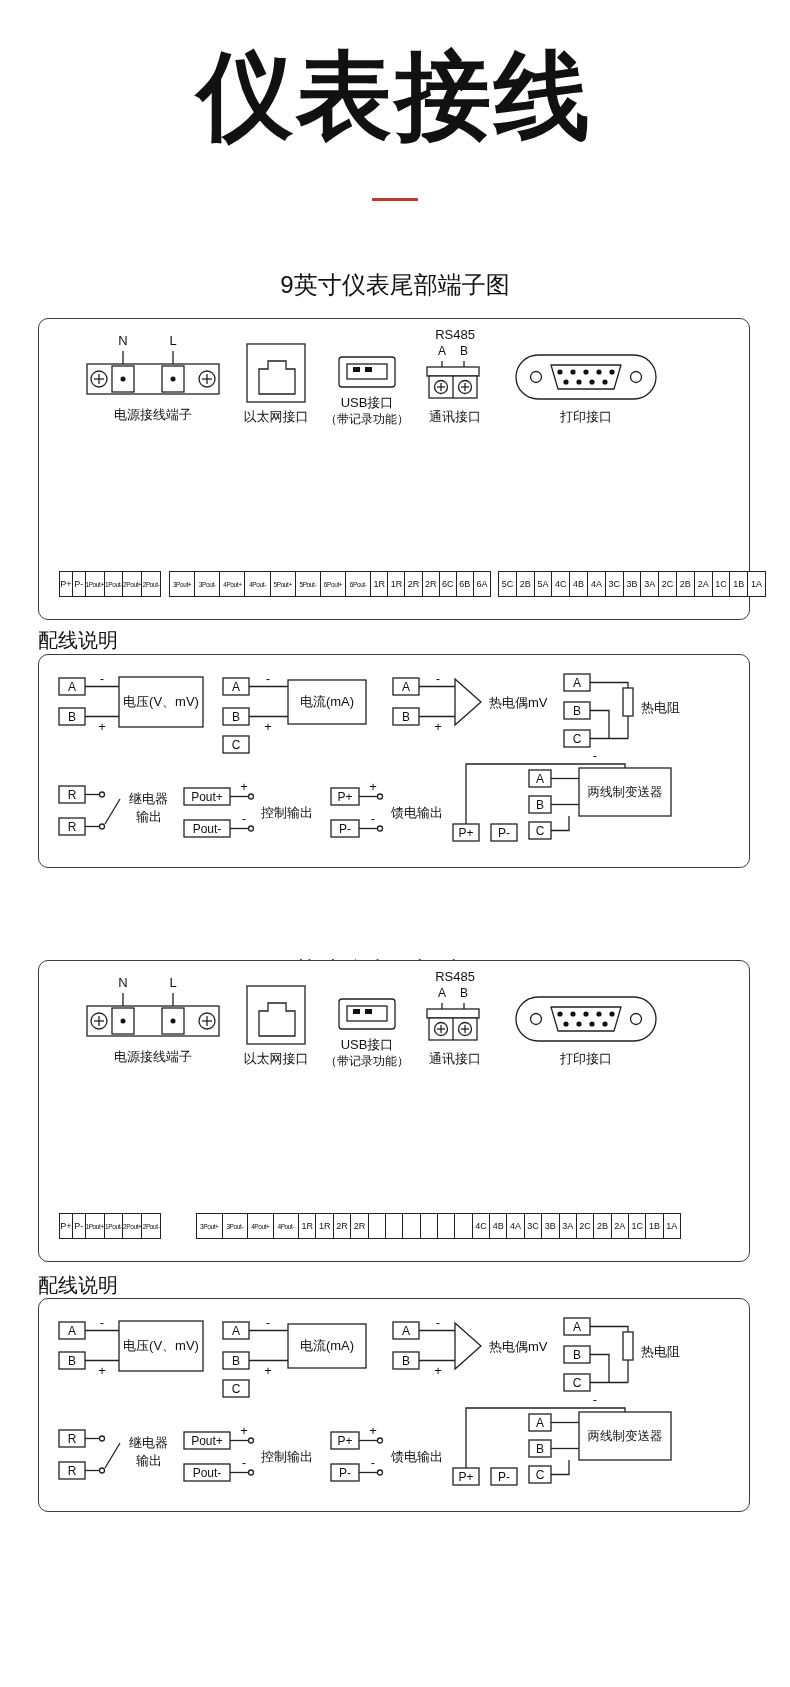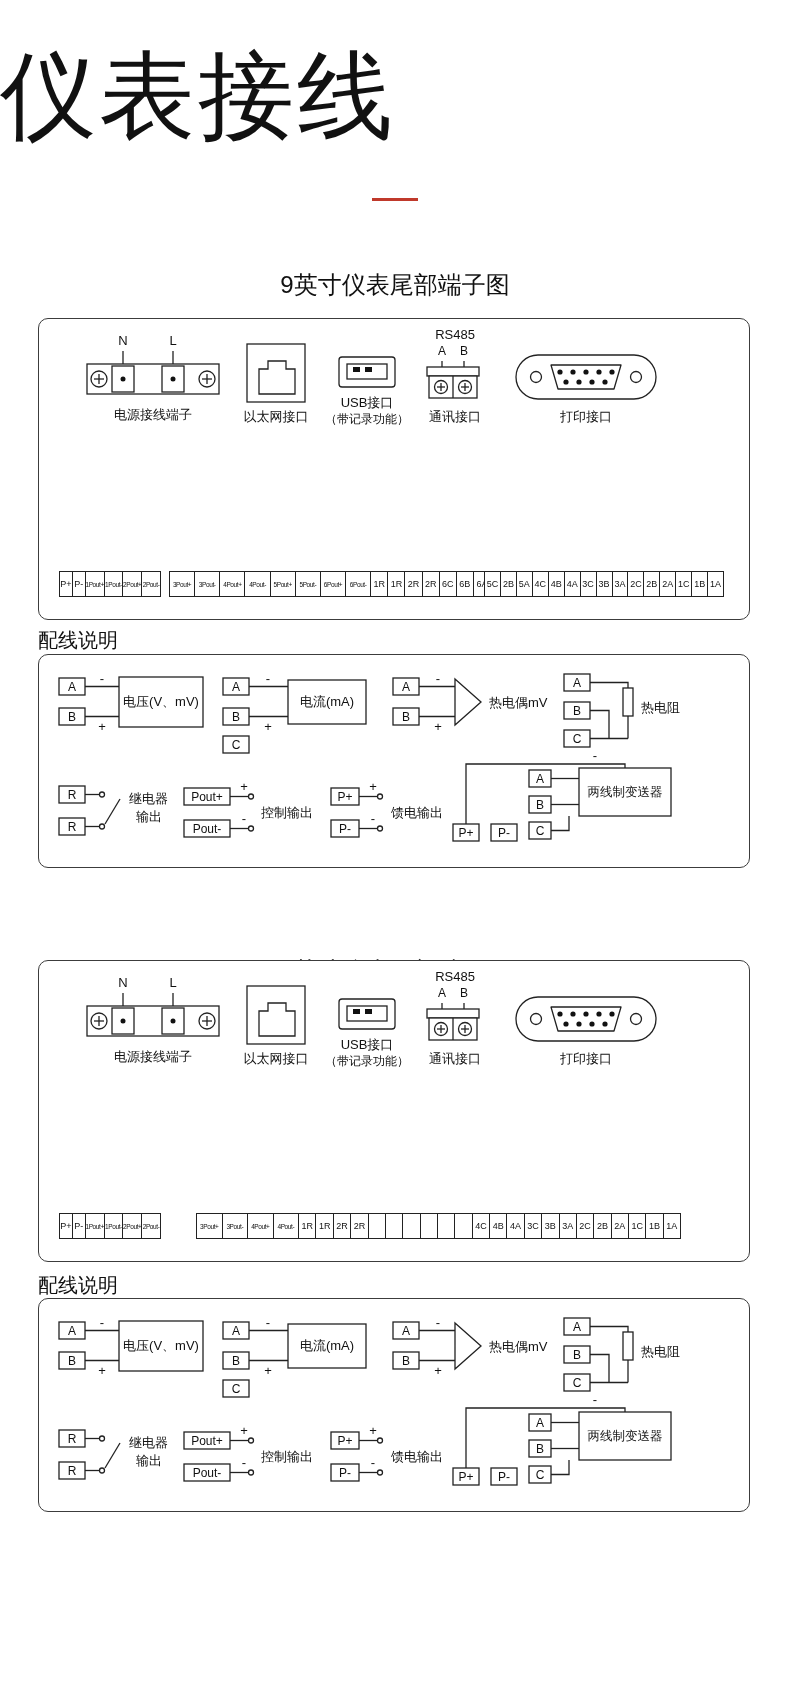--- a/index.html
+++ b/index.html
@@ -1,20 +1,20 @@
 <!DOCTYPE html>
 <html style="--accent: #c0392b;"><head>
 <meta charset="utf-8">
 <style>
   *{margin:0;padding:0;box-sizing:border-box}
   html,body{background:#fff}
   body{width:790px;height:1687px;position:relative;color:#111;
        font-family:"Liberation Sans","DejaVu Sans",sans-serif;overflow:hidden}
-  .main-title{position:absolute;top:46px;left:0;width:790px;
-              font-size:96px;line-height:1.05;font-weight:400;letter-spacing:3px}
+  .main-title{position:absolute;top:46px;left:0;width:790px;text-align:center;
+              font-size:96px;line-height:1.05;font-weight:700;letter-spacing:3px}
   .red-divider{position:absolute;top:198px;left:372px;width:46px;height:3px;
                background:var(--accent,#c0392b)}
   .section-title{position:absolute;left:0;width:790px;text-align:center;
                  font-size:24px;font-weight:500}
   .wiring-label{position:absolute;left:38px;font-size:20px}
   .panel{position:absolute;left:38px;width:712px;border:1px solid #3c3c3c;
          border-radius:10px;background:#fff}
   .panel.tall{height:302px}
   .panel.short{height:214px}
   .conn-svg{position:absolute;left:0;top:12px}
@@ -129,21 +129,21 @@
       <span class="cell small">6Pout+</span>
       <span class="cell small">6Pout-</span>
       <span class="cell">1R</span>
       <span class="cell">1R</span>
       <span class="cell">2R</span>
       <span class="cell">2R</span>
       <span class="cell">6C</span>
       <span class="cell">6B</span>
       <span class="cell">6A</span>
     </div>
-  <div class="strip" style="left:445px;width:240px">
+  <div class="strip" style="left:459px;width:268px">
       <span class="cell">5C</span>
       <span class="cell">2B</span>
       <span class="cell">5A</span>
       <span class="cell">4C</span>
       <span class="cell">4B</span>
       <span class="cell">4A</span>
       <span class="cell">3C</span>
       <span class="cell">3B</span>
       <span class="cell">3A</span>
       <span class="cell">2C</span>

